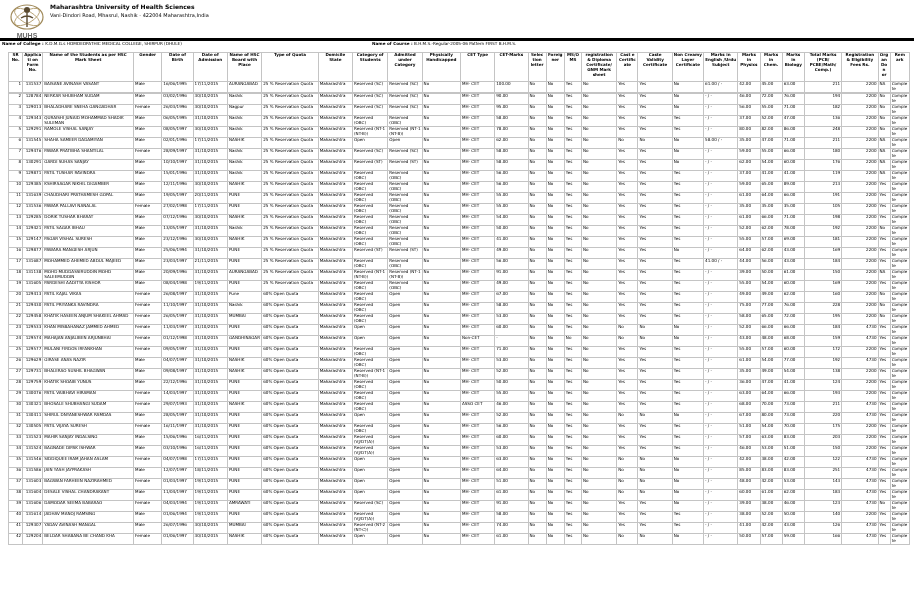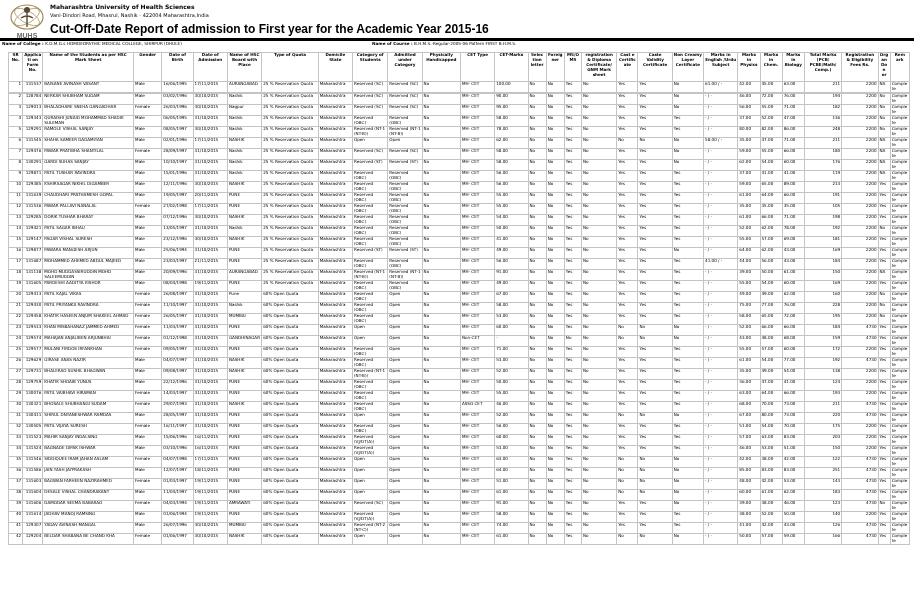--- a/index.html
+++ b/index.html
@@ -30,21 +30,20 @@
       <ellipse cx="21" cy="15" rx="16" ry="12" fill="none" stroke="#a08a5a" stroke-width="1.2"></ellipse>
       <ellipse cx="21" cy="15" rx="14" ry="6" fill="none" stroke="#b09a6a" stroke-width="0.8" transform="rotate(30 21 15)"></ellipse>
       <ellipse cx="21" cy="15" rx="14" ry="6" fill="none" stroke="#b09a6a" stroke-width="0.8" transform="rotate(-30 21 15)"></ellipse>
       <circle cx="21" cy="8" r="3" fill="#5a4a30"></circle>
       <path d="M21 11 L21 25 M15 16 Q21 12 27 16" stroke="#5a4a30" stroke-width="1.4" fill="none"></path>
       <text x="21" y="36" text-anchor="middle" font-family="Liberation Sans, sans-serif" font-size="7" font-weight="bold" fill="#6a6a6a">MUHS</text>
     </svg>
   </div>
   <div class="uni-name">Maharashtra University of Health Sciences</div>
   <div class="uni-addr">Vani-Dindori Road, Mhasrul, Nashik - 422004 Maharashtra,India</div>
-  <div class="title">Cut-Off-Date Report of admission to First year for the Academic Year 2015-16</div>
   <div class="rule"></div>
 </div>
 
 <div class="meta meta-college">
   <b>Name of College :</b>
   <span>K.D.M.G.s HOMOEOPATHIC MEDICAL COLLEGE, SHIRPUR (DHULE)</span>
 </div>
 <div class="meta meta-course">
   <b>Name of Course :</b>
   <span>B.H.M.S.-Regular-2005-06 Pattern FIRST B.H.M.S.</span>

